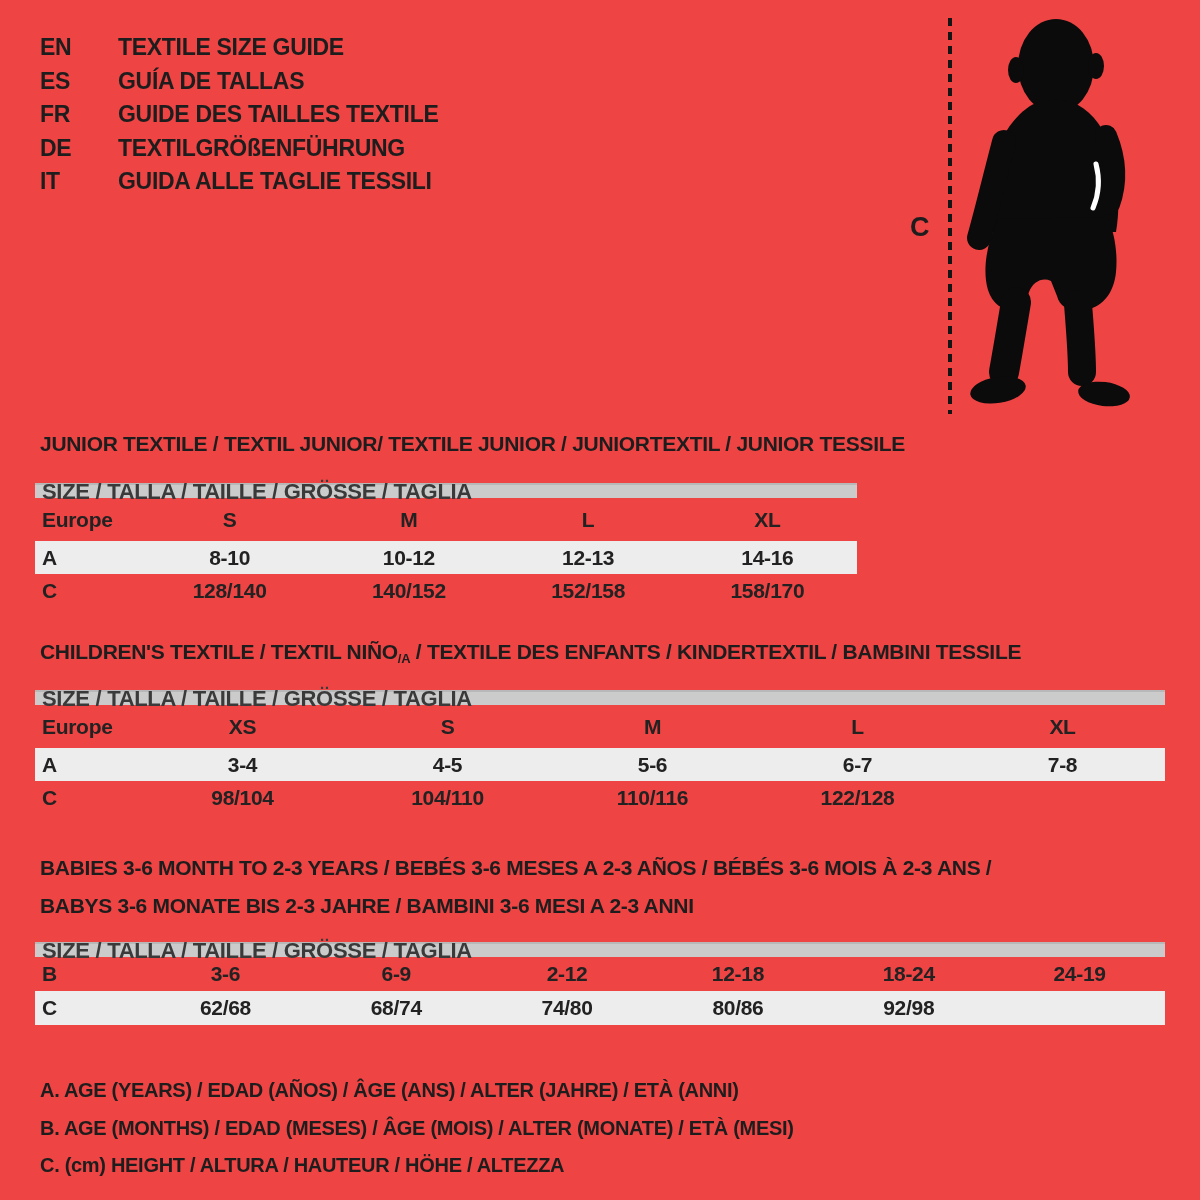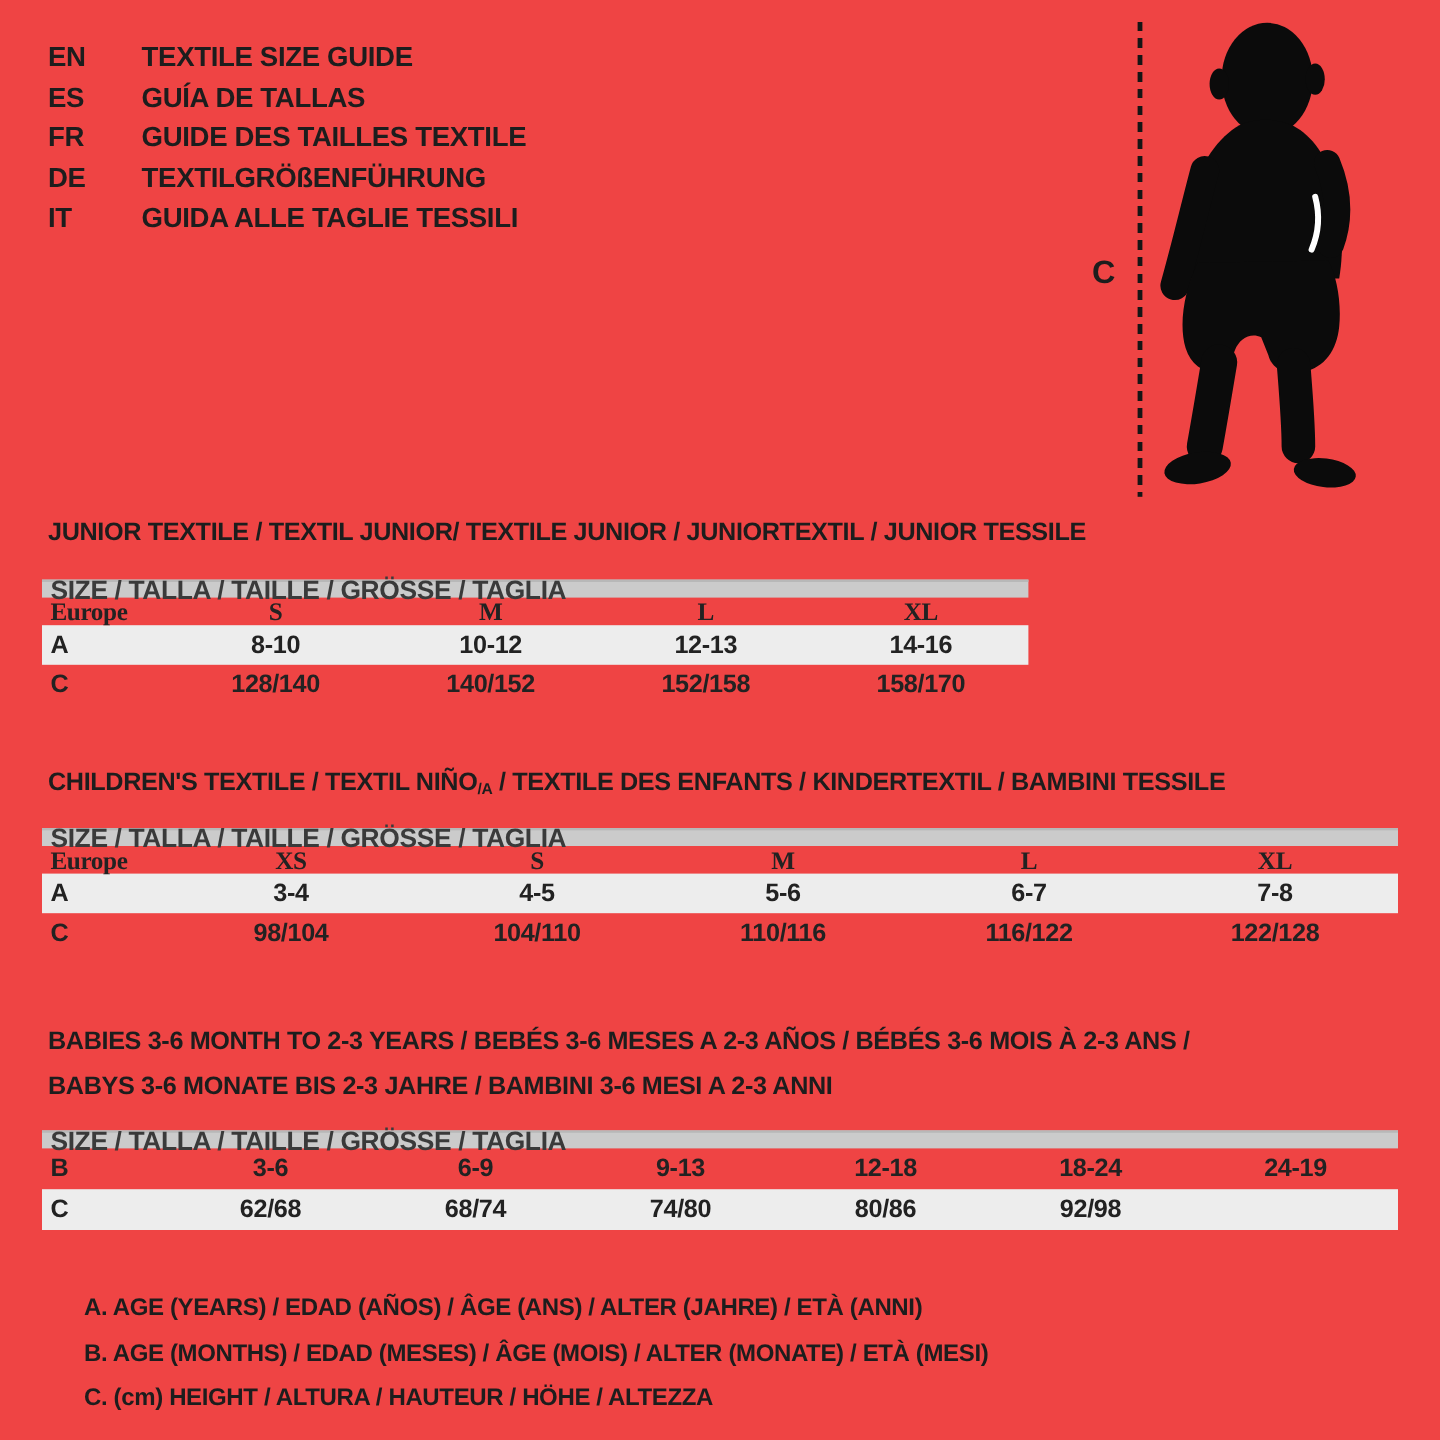--- a/index.html
+++ b/index.html
@@ -21,30 +21,30 @@
   #head-children{top:640px;}
   #head-babies{top:849px;line-height:38px;}
   .sub{font-size:0.62em;vertical-align:-0.28em;}
   
   .stable{position:absolute;left:35px;}
   .t1{width:822px;}
   .t2,.t3{width:1130px;}
   .bar{height:15px;background:#cbcbcb;border-top:2px solid #b8b8b8;box-sizing:border-box;
        color:#3a3a3a;font-size:22px;display:flex;align-items:center;padding-left:7px;}
   .trow{display:grid;height:33px;}
-  .trow.europe{height:23px;font-family:Liberation Serif, serif;}
+  .trow.europe{height:43px;}
   .t3 .trow{height:34px;}
   .t1 .trow{grid-template-columns:105px repeat(4,1fr);}
   .t2 .trow{grid-template-columns:105px repeat(5,1fr);}
   .t3 .trow{grid-template-columns:105px repeat(6,1fr);}
   .cell{display:flex;align-items:center;justify-content:center;font-size:21px;color:#222;}
   .cell.lbl{justify-content:flex-start;padding-left:7px;}
   .shade{background:#ededed;}
   
-  .legend{position:absolute;left:40px;top:1072px;font-size:20px;line-height:37.5px;white-space:nowrap;margin-left:30px;}
+  .legend{position:absolute;left:40px;top:1072px;font-size:20px;line-height:37.5px;white-space:nowrap;}
 </style>
 </head>
 <body>
 
 <div class="page">
 
   <div class="lang">
     <div class="lang-row">
       <span class="lang-code">EN</span>
       <span>TEXTILE SIZE GUIDE</span>
@@ -135,38 +135,37 @@
       <div class="cell">4-5</div>
       <div class="cell">5-6</div>
       <div class="cell">6-7</div>
       <div class="cell">7-8</div>
     </div>
     <div class="trow">
       <div class="cell lbl">C</div>
       <div class="cell">98/104</div>
       <div class="cell">104/110</div>
       <div class="cell">110/116</div>
-      <div class="cell">116/122</div>
       <div class="cell">122/128</div>
     </div>
   </div>
 
   <div class="sec-head" id="head-babies">
     <div>BABIES 3-6 MONTH TO 2-3 YEARS / BEBÉS 3-6 MESES A 2-3 AÑOS / BÉBÉS 3-6 MOIS À 2-3 ANS /</div>
     <div>BABYS 3-6 MONATE BIS 2-3 JAHRE / BAMBINI 3-6 MESI A 2-3 ANNI</div>
   </div>
   <div class="stable t3" style="top:942px;">
     <div class="bar">
       <span>SIZE / TALLA / TAILLE / GRÖSSE / TAGLIA</span>
     </div>
     <div class="trow">
       <div class="cell lbl">B</div>
       <div class="cell">3-6</div>
       <div class="cell">6-9</div>
-      <div class="cell">9-13</div>
+      <div class="cell">2-12</div>
       <div class="cell">12-18</div>
       <div class="cell">18-24</div>
       <div class="cell">24-19</div>
     </div>
     <div class="trow shade">
       <div class="cell lbl">C</div>
       <div class="cell">62/68</div>
       <div class="cell">68/74</div>
       <div class="cell">74/80</div>
       <div class="cell">80/86</div>

